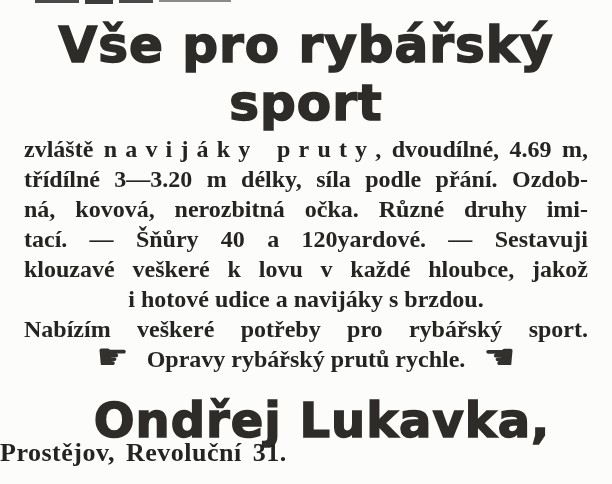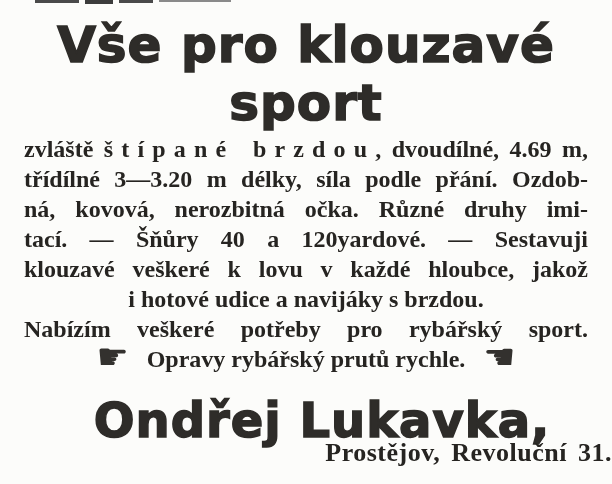--- a/index.html
+++ b/index.html
@@ -58,46 +58,46 @@
     margin:16px;text-align:center;
     font-family:"DejaVu Sans", sans-serif;
     font-weight:800;
     font-size:48px;line-height:56px;
     letter-spacing:1px;
     color:#2e2c29;
     -webkit-text-stroke:1.5px #2e2c29;
   }
   .sig-address{
     position:absolute;top:438px;left:0;width:100%;
-    text-align:right;
+    text-align:left;
     font-size:26px;line-height:30px;font-weight:700;
     color:#262421;
     letter-spacing:0.5px;
     word-spacing:4px;
   }
 </style>
 </head>
 <body>
 
 <div class="page">
 
   <div class="remnant">
     <i class="r1"></i>
       <i class="r2"></i>
       <i class="r3"></i>
       <i class="r4"></i>
   </div>
 
   <h1 class="headline">
-    <span>Vše pro klouzavé</span>
+    <span>Vše pro rybářský</span>
     <span>sport</span>
   </h1>
 
   <div class="bodytext">
-    <div class="bline just"><span>zvláště</span> <span class="sperr">štípané brzdou</span><span>, dvoudílné, 4.69 m,</span></div>
+    <div class="bline just"><span>zvláště</span> <span class="sperr">navijáky pruty</span><span>, dvoudílné, 4.69 m,</span></div>
     <div class="bline just">třídílné 3—3.20 m délky, síla podle přání. Ozdob-</div>
     <div class="bline just">ná, kovová, nerozbitná očka. Různé druhy imi-</div>
     <div class="bline just">tací. — Šňůry 40 a 120yardové. — Sestavuji</div>
     <div class="bline just">klouzavé veškeré k lovu v každé hloubce, jakož</div>
     <div class="bline center">i hotové udice a navijáky s brzdou.</div>
     <div class="bline just">Nabízím veškeré potřeby pro rybářský sport.</div>
   </div>
 
   <div class="repair-row">
     <span class="hand">☛</span>

